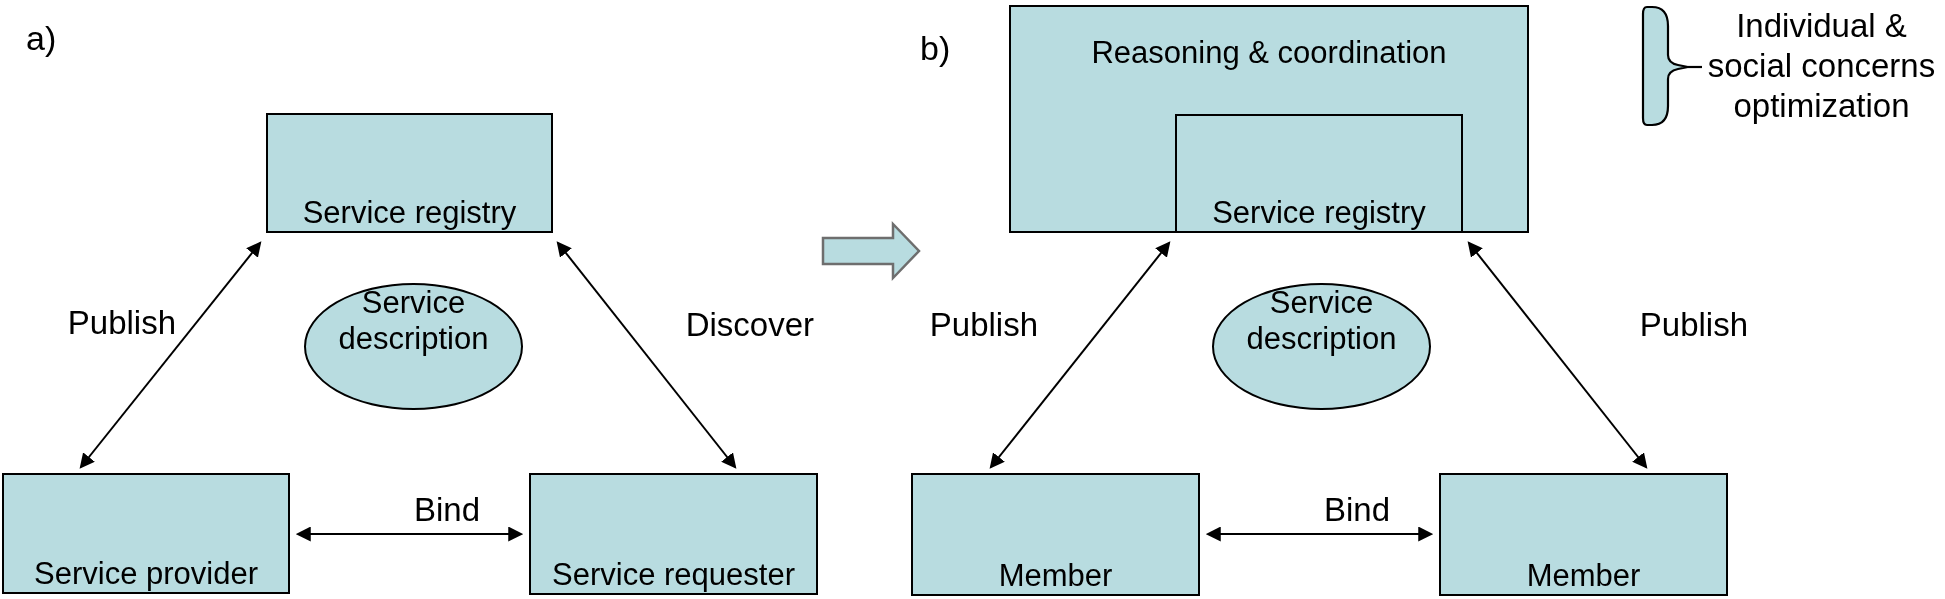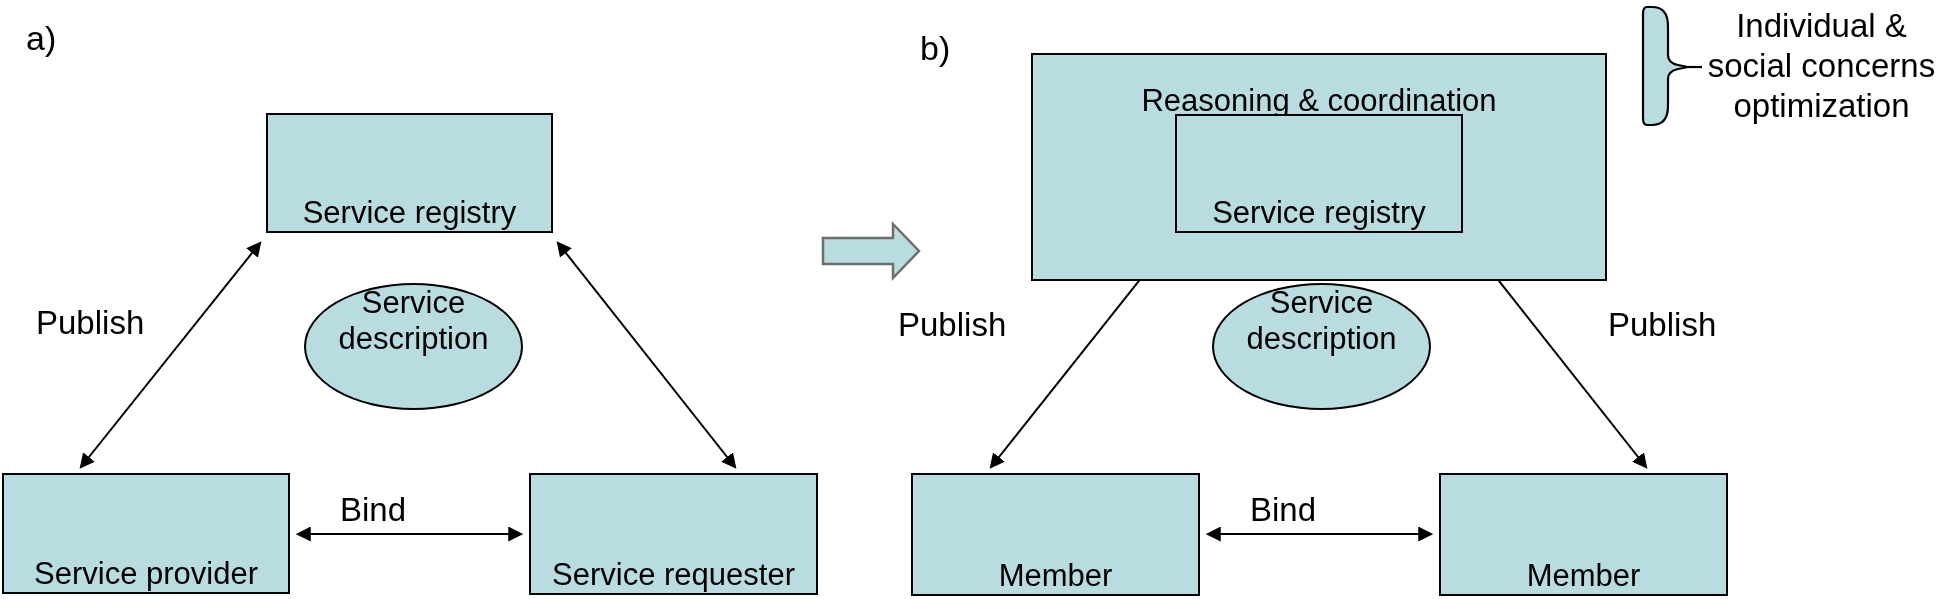--- a/index.html
+++ b/index.html
@@ -28,21 +28,21 @@
     border:2px solid #000;
     border-radius:50%;
     box-sizing:border-box;
     display:flex;align-items:flex-start;justify-content:center;
     font-size:31px;line-height:36px;text-align:center;
   }
   .ellipse .txt{width:200px;}
   .lbl{
     position:absolute;
     font-size:33px;line-height:40px;
-    text-align:left;
+    text-align:right;
     white-space:nowrap;
   }
   .panel-letter{
     position:absolute;
     font-size:34px;line-height:40px;
   }
   .annotation{
     position:absolute;
     left:1698px;top:6px;width:247px;
     font-size:33px;line-height:40px;
@@ -90,25 +90,26 @@
 
   <div class="node" style="left:2px;top:473px;width:288px;height:121px;">
     <span class="txt">Service provider</span>
   </div>
 
   <div class="node" style="left:529px;top:473px;width:289px;height:122px;">
     <span class="txt">Service requester</span>
   </div>
 
   <div class="lbl" style="left:36px;top:303px;width:140px;">Publish</div>
+  <div class="lbl" style="left:674px;top:305px;width:140px;">Discover</div>
   <div class="lbl" style="left:340px;top:490px;width:140px;">Bind</div>
 
   <div class="panel-letter" style="left:920px;top:28px;">b)</div>
 
-  <div class="node top-text" style="left:1031px;top:5px;width:576px;height:228px;margin-top:48px;">
+  <div class="node top-text" style="left:1009px;top:5px;width:520px;height:228px;">
     <span class="txt">Reasoning &amp; coordination</span>
   </div>
 
   <div class="node" style="left:1175px;top:114px;width:288px;height:119px;">
     <span class="txt">Service registry</span>
   </div>
 
   <div class="ellipse" style="left:1212px;top:283px;width:219px;height:127px;">
     <span class="txt">Service description</span>
   </div>

